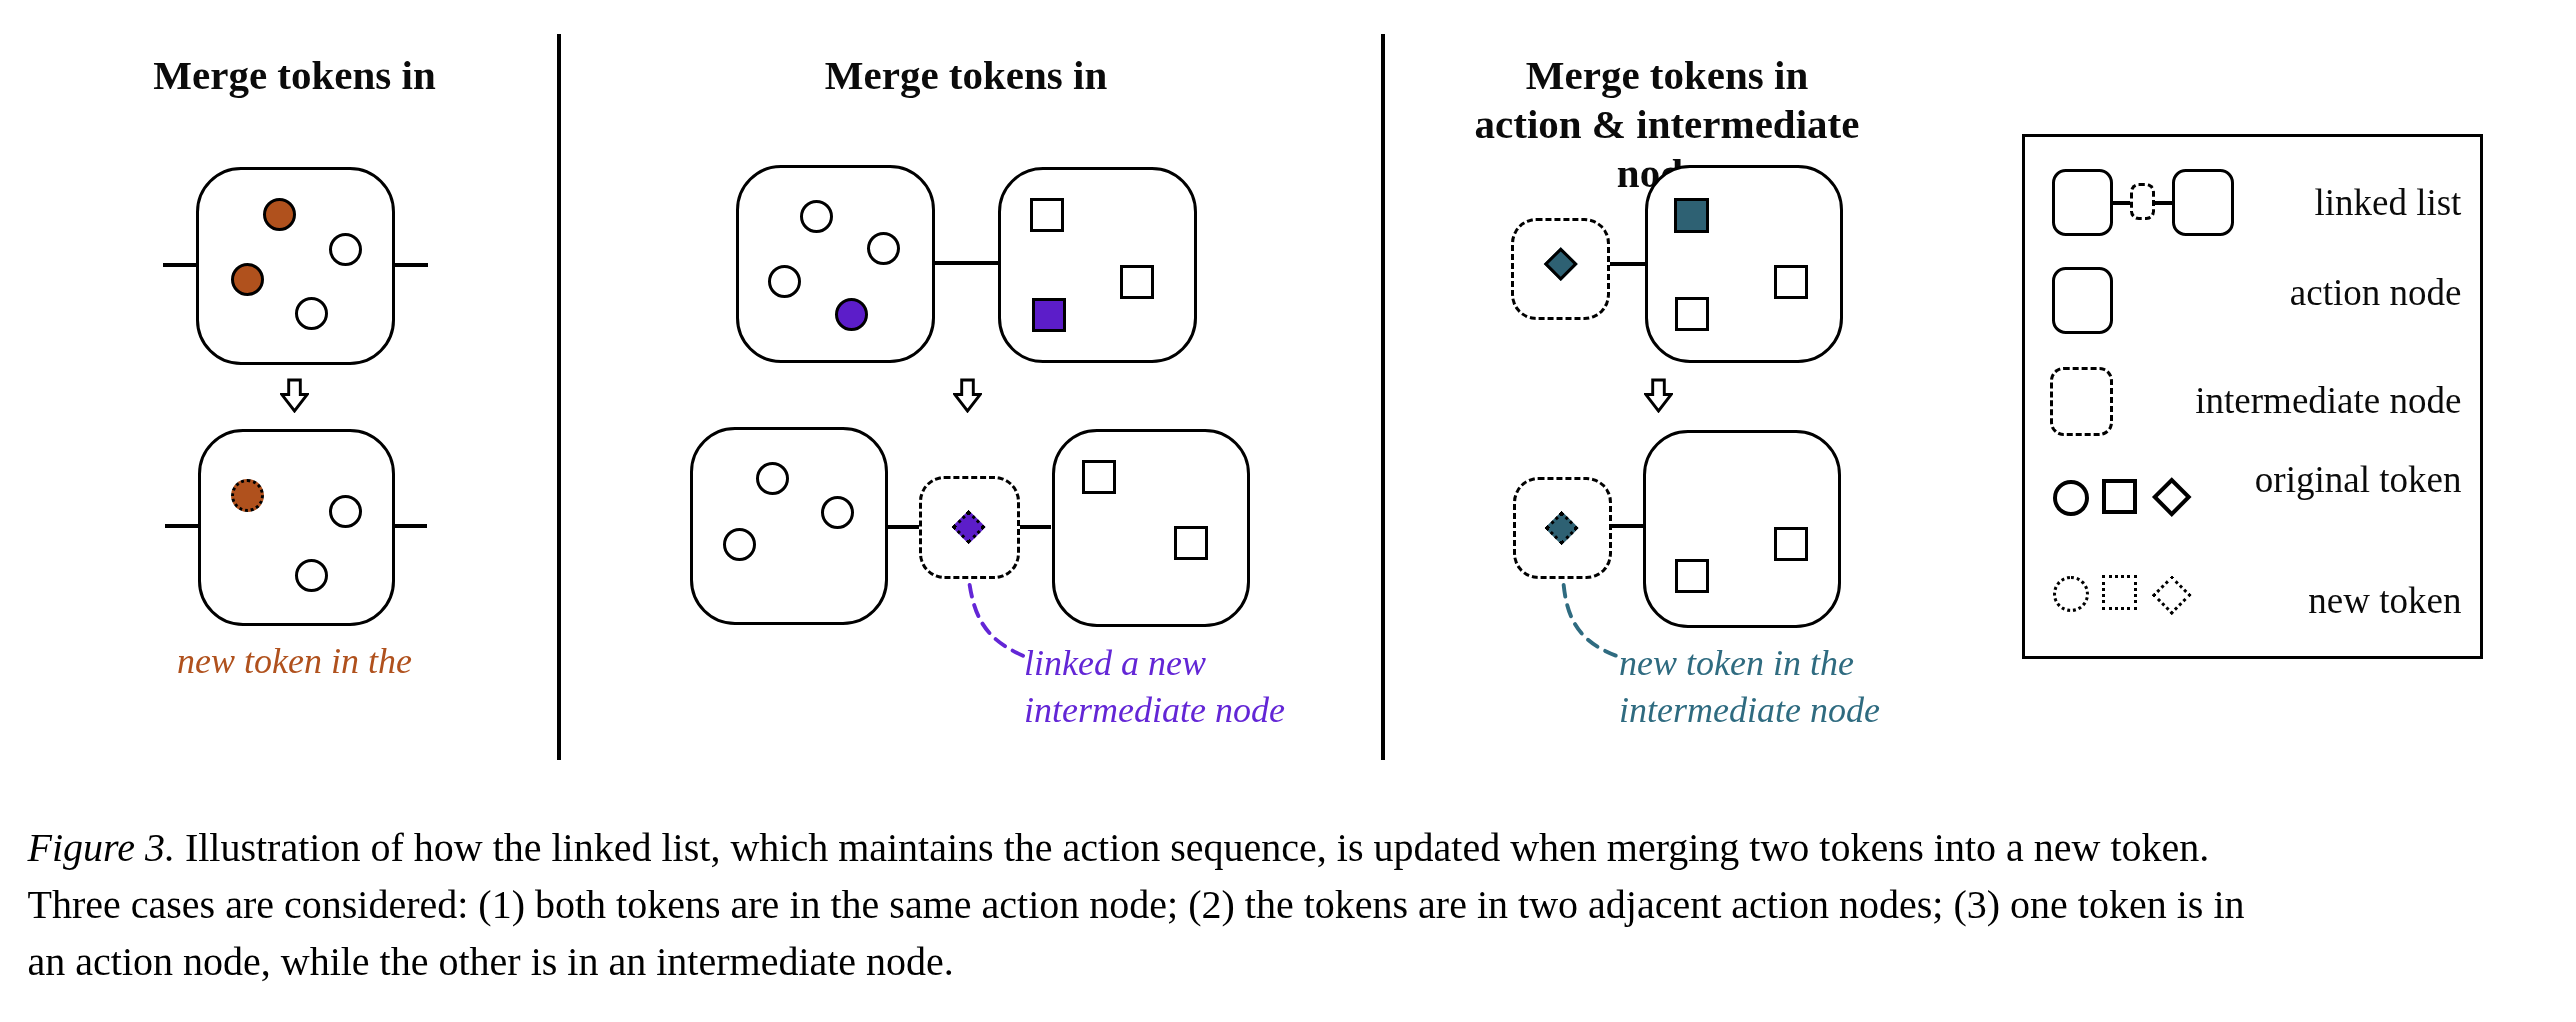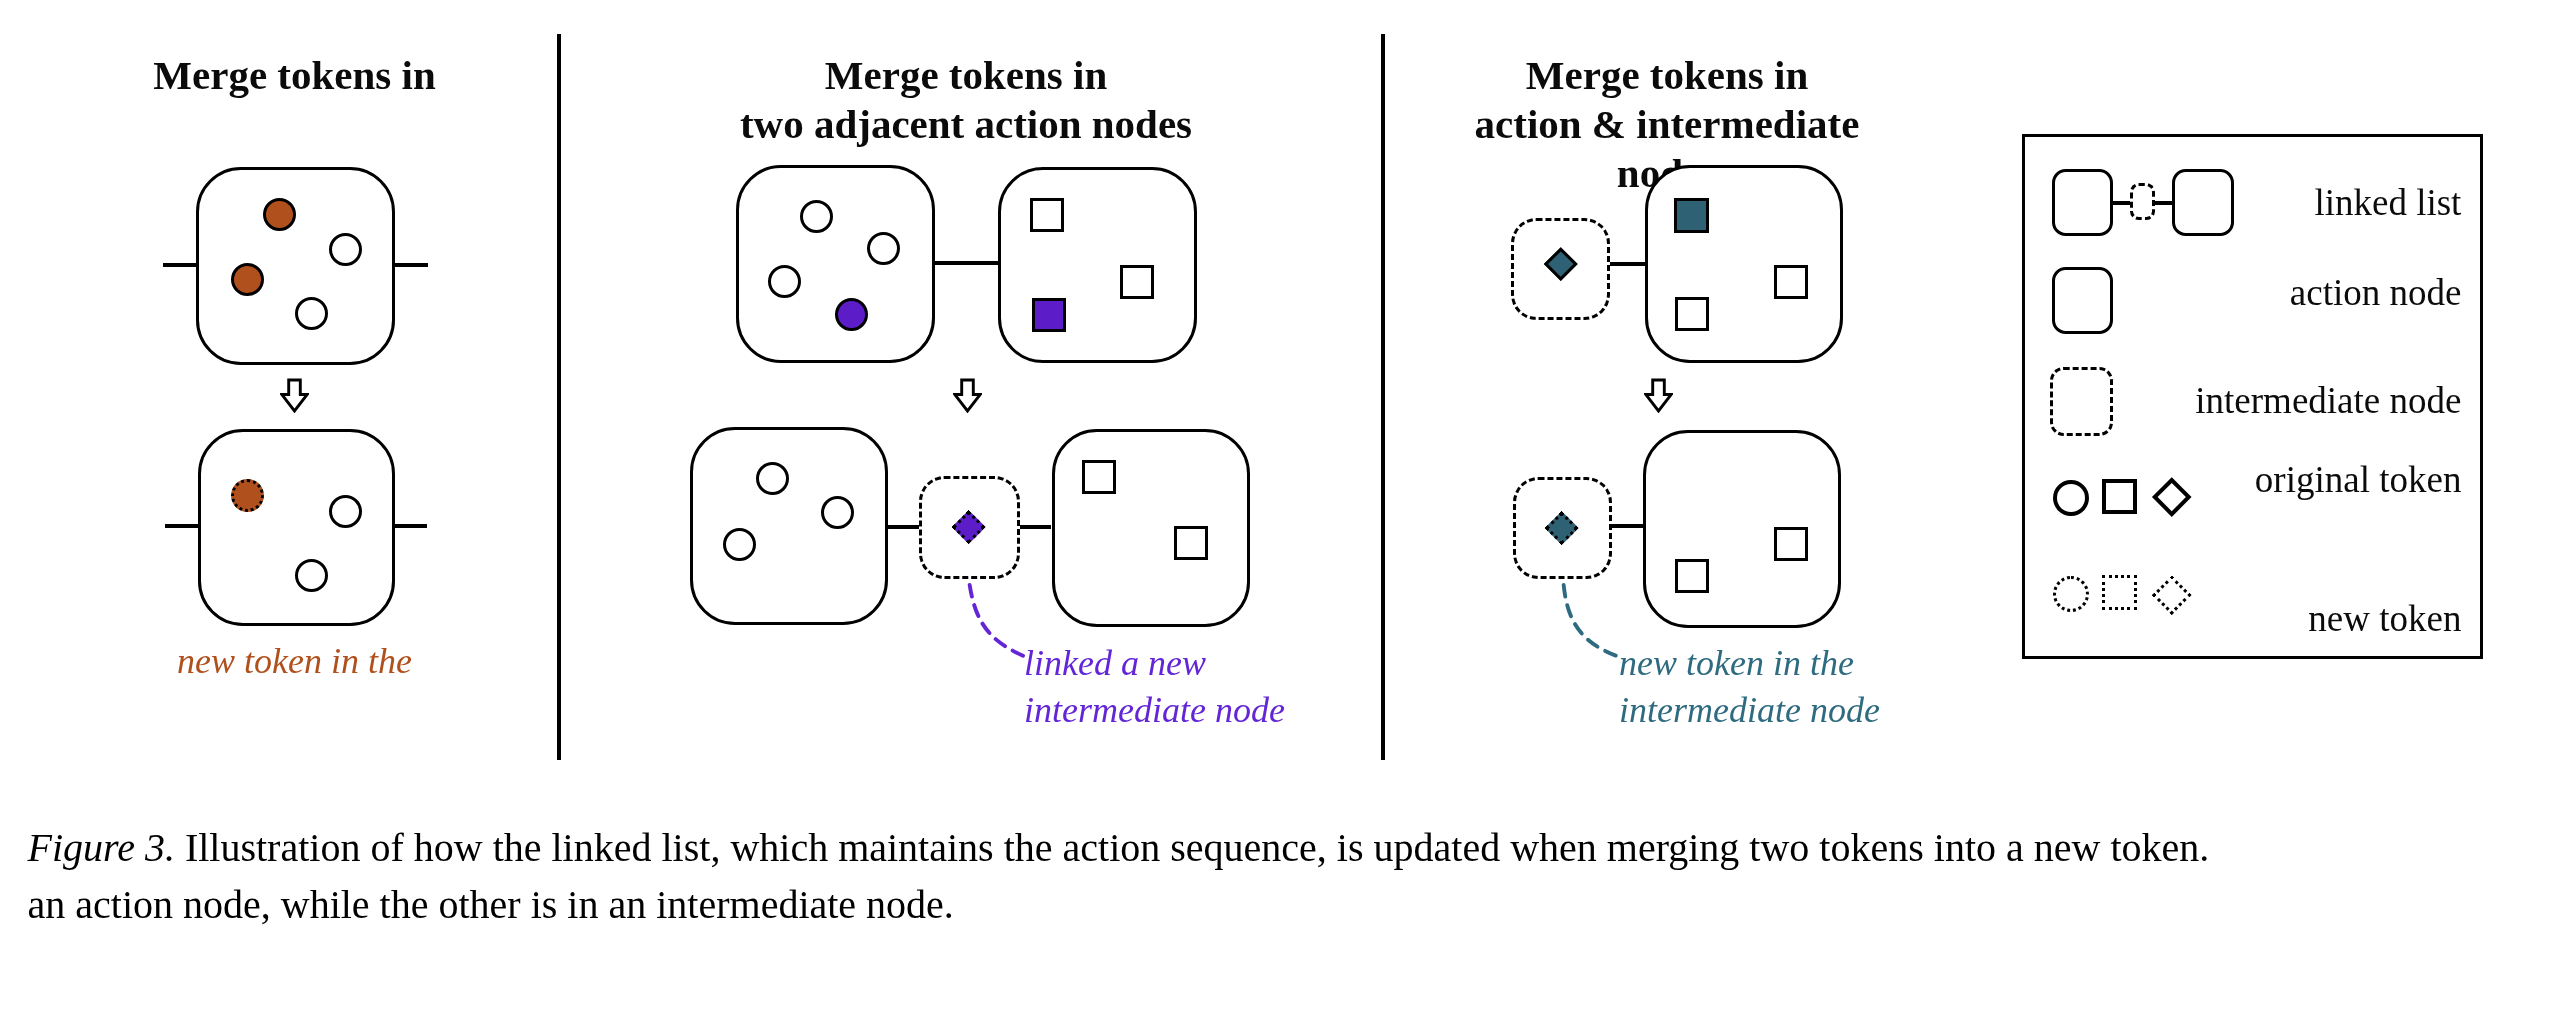--- a/index.html
+++ b/index.html
@@ -80,21 +80,20 @@
     <div class="annot center" style="left:59px;top:638px;width:471px;color:var(--annotation_orange);">
       <div>new token in the</div>
     </div>
   </section>
 
   <div class="vdiv" style="left:557px;top:34px;height:726px;"></div>
 
   <section>
     <div class="ptitle" style="left:721px;top:51px;width:490px;">
       <div>Merge tokens in</div>
-      <div>two adjacent action nodes</div>
     </div>
 
     <div class="node" style="left:736px;top:165px;width:199px;height:198px;"></div>
     <div class="link" style="left:935px;top:261px;width:63px;"></div>
     <div class="node" style="left:998px;top:167px;width:199px;height:196px;"></div>
     <div class="tok c" style="left:800px;top:200px;"></div>
     <div class="tok c" style="left:867px;top:232px;"></div>
     <div class="tok c" style="left:768px;top:265px;"></div>
     <div class="tok c f-purple" style="left:835px;top:298px;"></div>
     <div class="tok s" style="left:1030px;top:198px;"></div>
@@ -186,22 +185,23 @@
     <div class="lg-label" style="top:240px;">intermediate node</div>
 
     <div class="lg-shape lg-c" style="left:27.5px;top:343px;"></div>
     <div class="lg-shape lg-s" style="left:77px;top:342px;"></div>
     <div class="lg-shape lg-d" style="left:133px;top:346px;"></div>
     <div class="lg-label" style="top:319px;">original token</div>
 
     <div class="lg-shape lg-c lg-dot" style="left:27.5px;top:439px;"></div>
     <div class="lg-shape lg-s lg-dot" style="left:77px;top:438px;"></div>
     <div class="lg-shape lg-d lg-dot" style="left:133px;top:444px;"></div>
-    <div class="lg-label" style="top:458px;">new token</div>
+    <div class="lg-label" style="top:440px;">new token</div>
   </aside>
 
   <div class="caption">
     <div><span class="fig">Figure 3.</span><span> Illustration of how the linked list, which maintains the action sequence, is updated when merging two tokens into a new token.</span></div>
+    <div>Three cases are considered: (1) both tokens are in the same action node; (2) the tokens are in two adjacent action nodes; (3) one token is in</div>
     <div>an action node, while the other is in an intermediate node.</div>
   </div>
 
 </div>
 
 
 </body></html>

